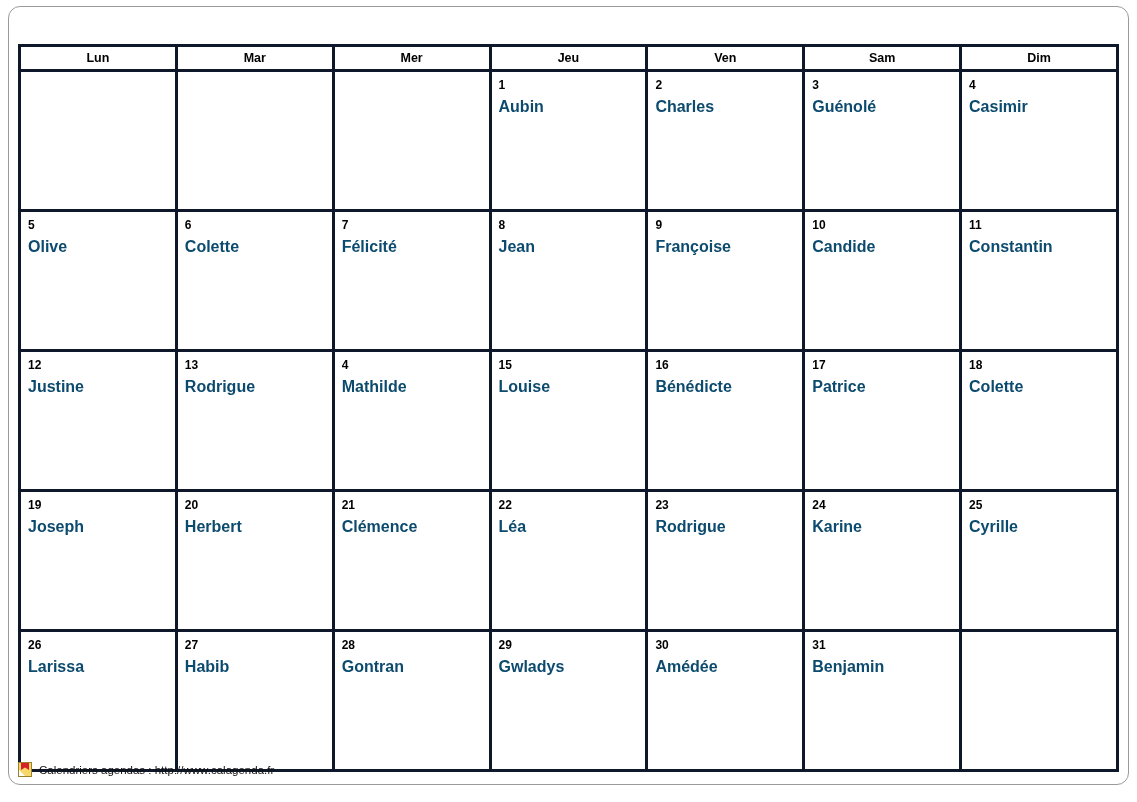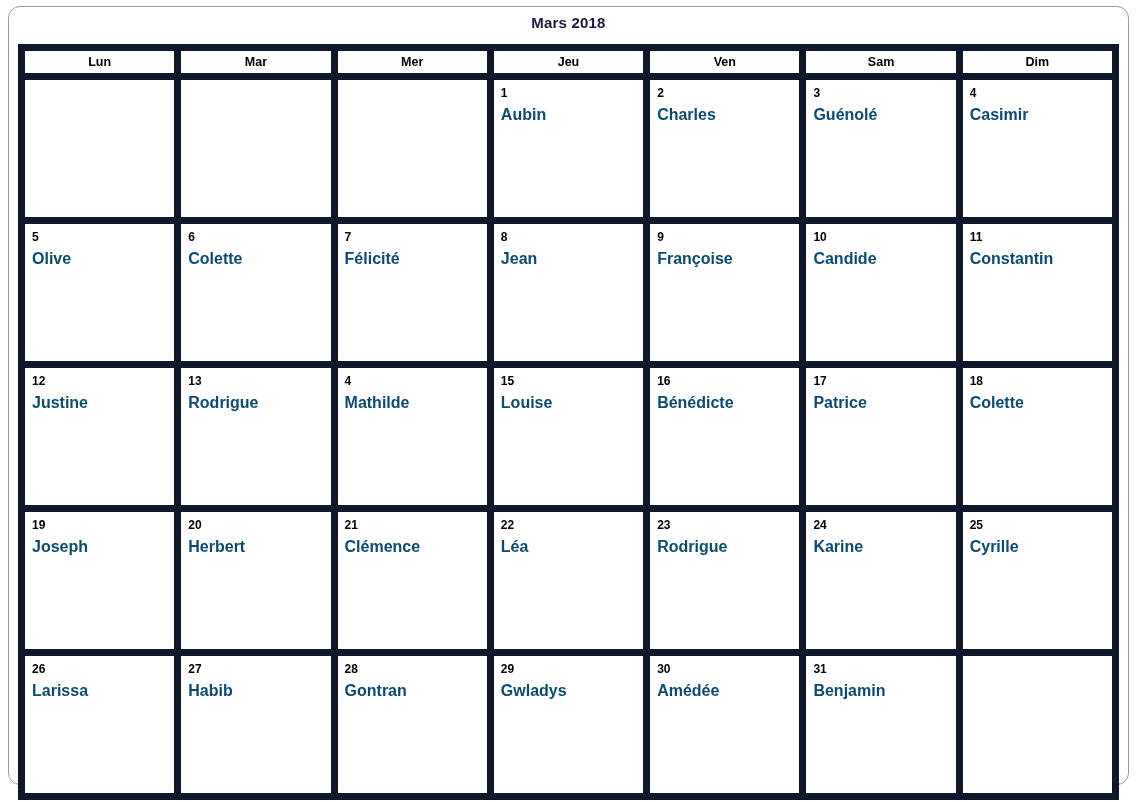--- a/index.html
+++ b/index.html
@@ -56,21 +56,21 @@
 
   table.calendar {
     width: 1101px;
     height: 710px;
     border-collapse: collapse;
     table-layout: fixed;
   }
 
   table.calendar th,
   table.calendar td {
-    border: 7px solid #0f172a;
+    border: 3px solid #0f172a;
     background: #ffffff;
     padding: 0;
     margin: 0;
   }
 
   table.calendar th {
     height: 22px;
     font-size: 12.5px;
     font-weight: bold;
     color: #000000;
@@ -126,21 +126,20 @@
     white-space: nowrap;
   }
 </style>
 </head>
 <body>
 
 <div class="page">
 
   <div class="outer-frame"></div>
 
-  <div class="title">Mars 2018</div>
 
   <div class="cal-wrap">
     <table class="calendar">
       <thead>
         <tr>
           <th>Lun</th>
           <th>Mar</th>
           <th>Mer</th>
           <th>Jeu</th>
           <th>Ven</th>
@@ -366,14 +365,24 @@
               <div class="cell-inner">
                 <div class="daynum"></div>
                 <div class="saint"></div>
               </div>
             </td>
         </tr>
       </tbody>
     </table>
   </div>
 
+  <div class="footer">
+    <span>
+      <svg class="footer-icon" viewBox="0 0 14 15" xmlns="http://www.w3.org/2000/svg">
+        <rect x="0.5" y="0.5" width="13" height="14" fill="#f7d96b" stroke="#9a8228" stroke-width="1"></rect>
+        <path d="M1 14 L1 8 L7 14 Z" fill="#ffffff"></path>
+        <path d="M3 1 L11 1 L11 8 L7 5.5 L3 8 Z" fill="#d8202a"></path>
+      </svg>
+    </span>
+    <span class="footer-text">Calendriers agendas : http://www.calagenda.fr</span>
+  </div>
 
 </div>
 
 </body></html>

